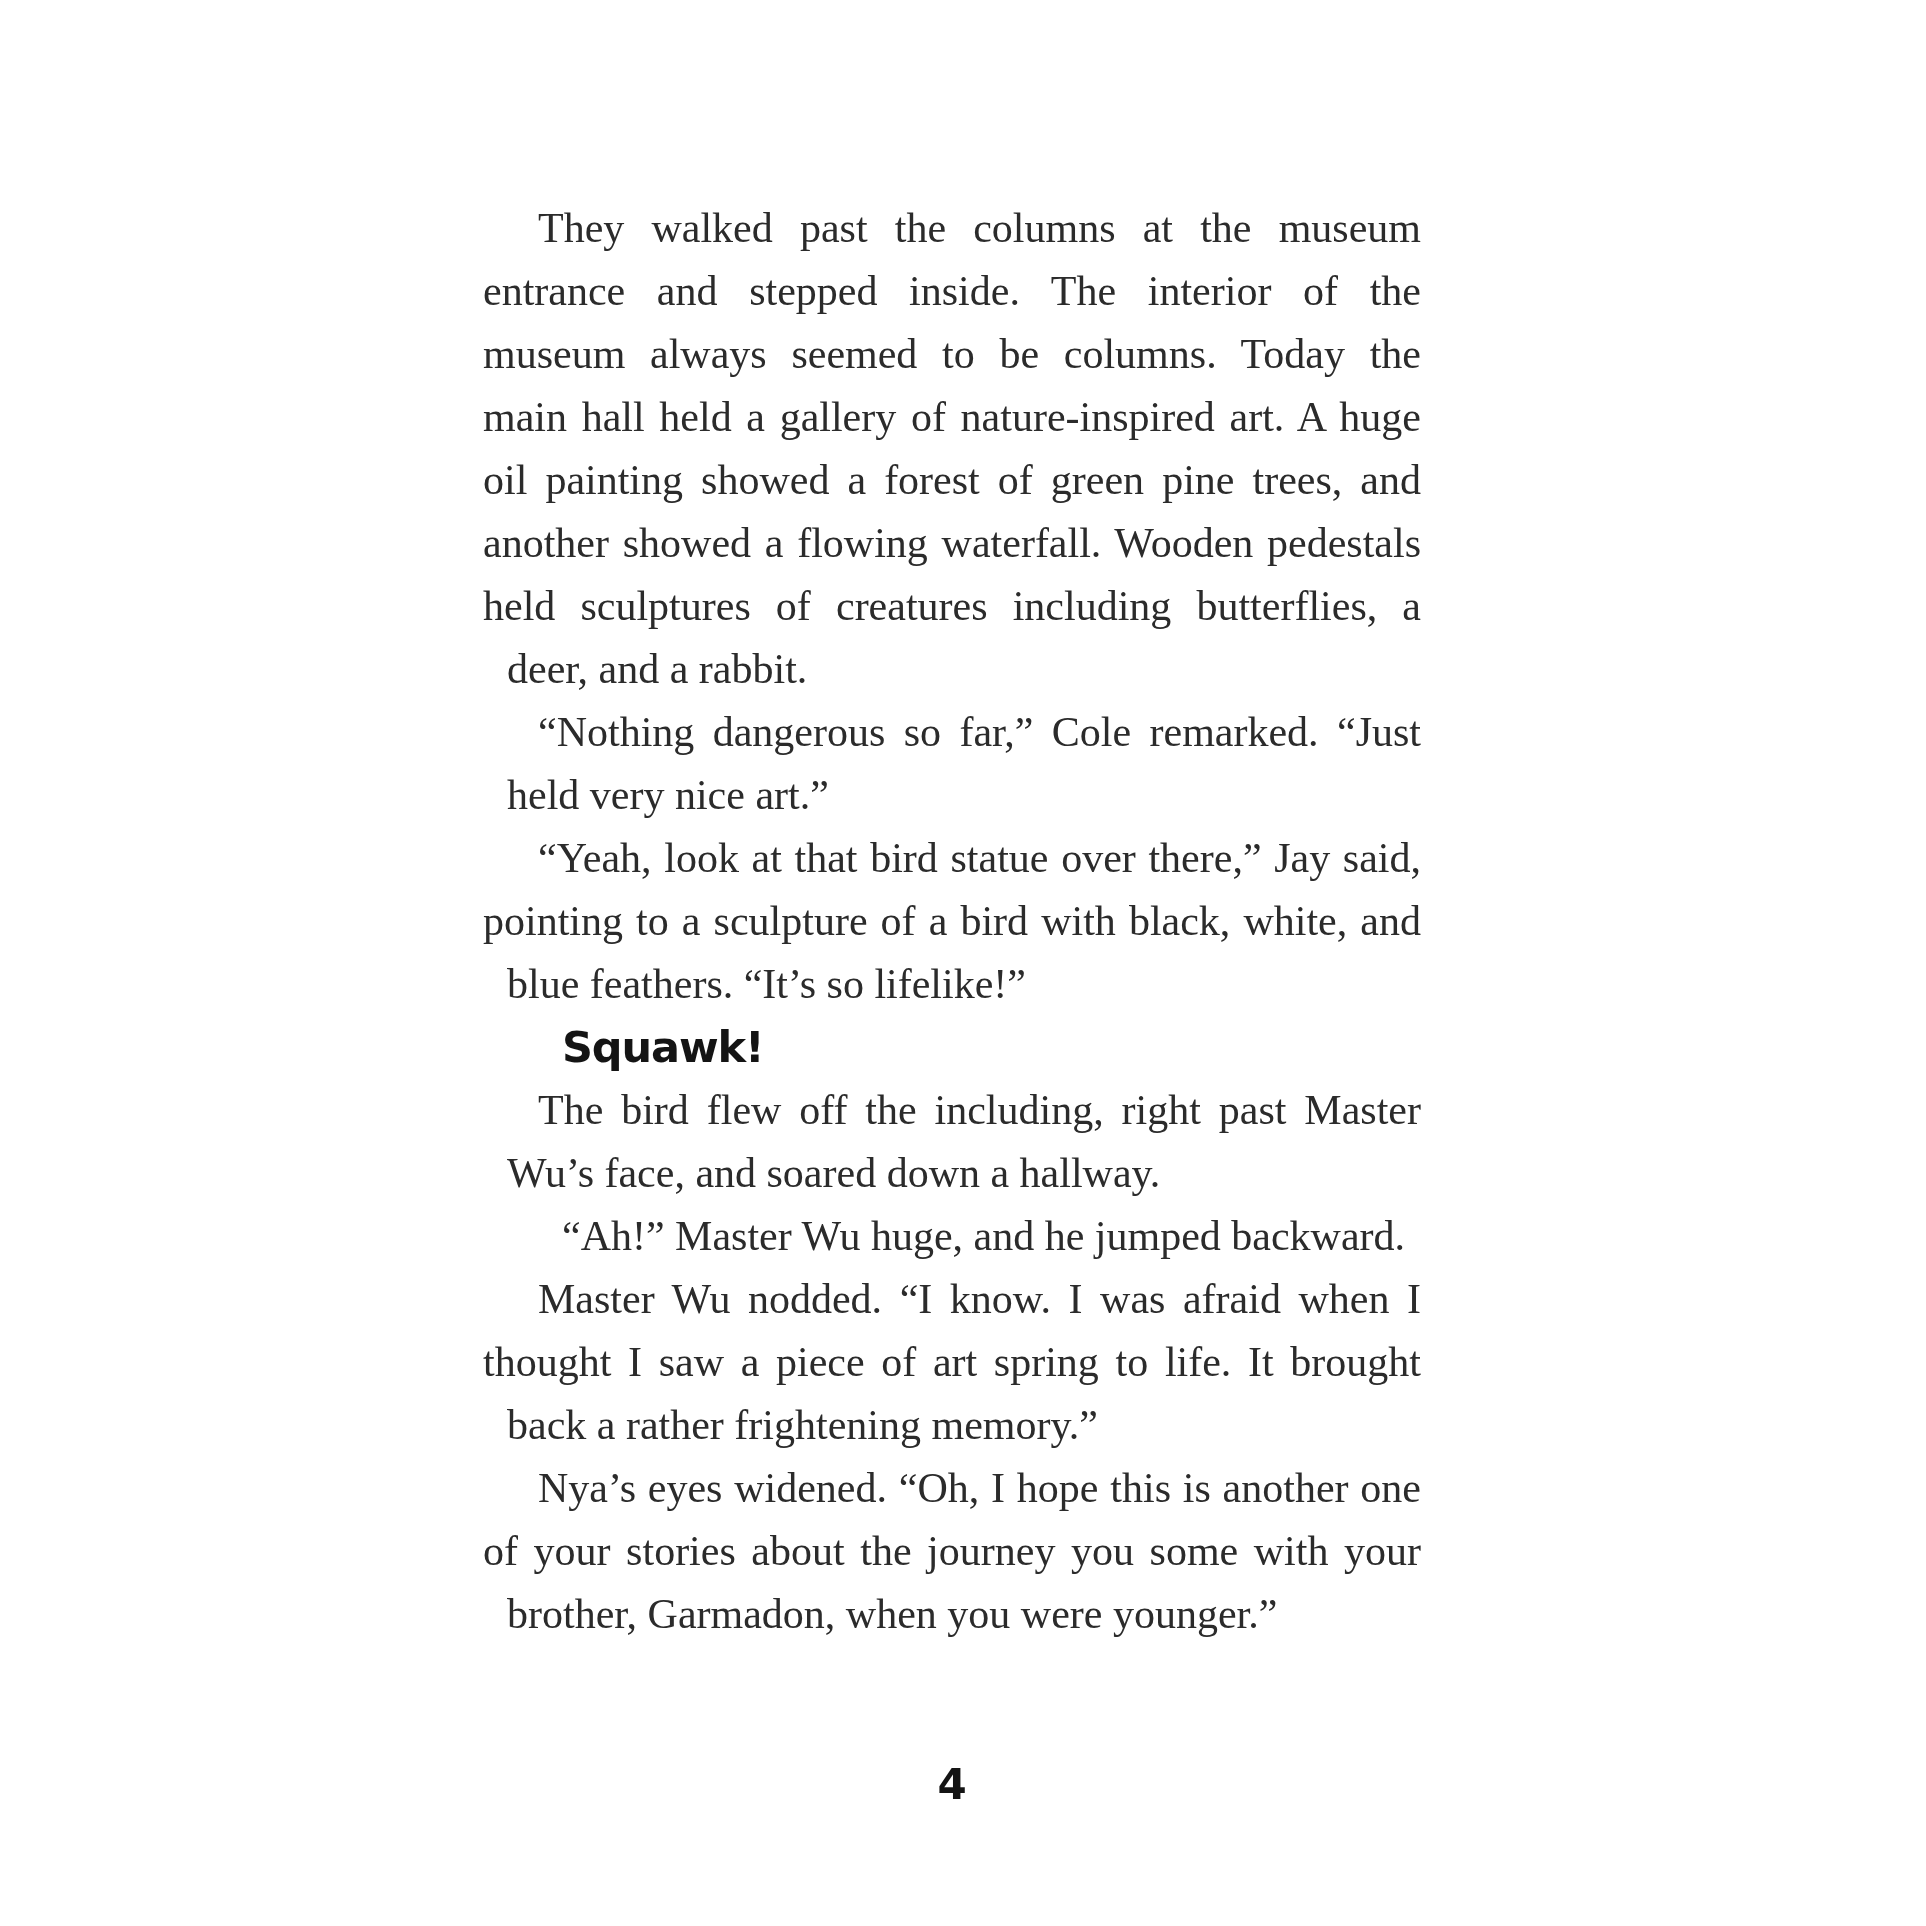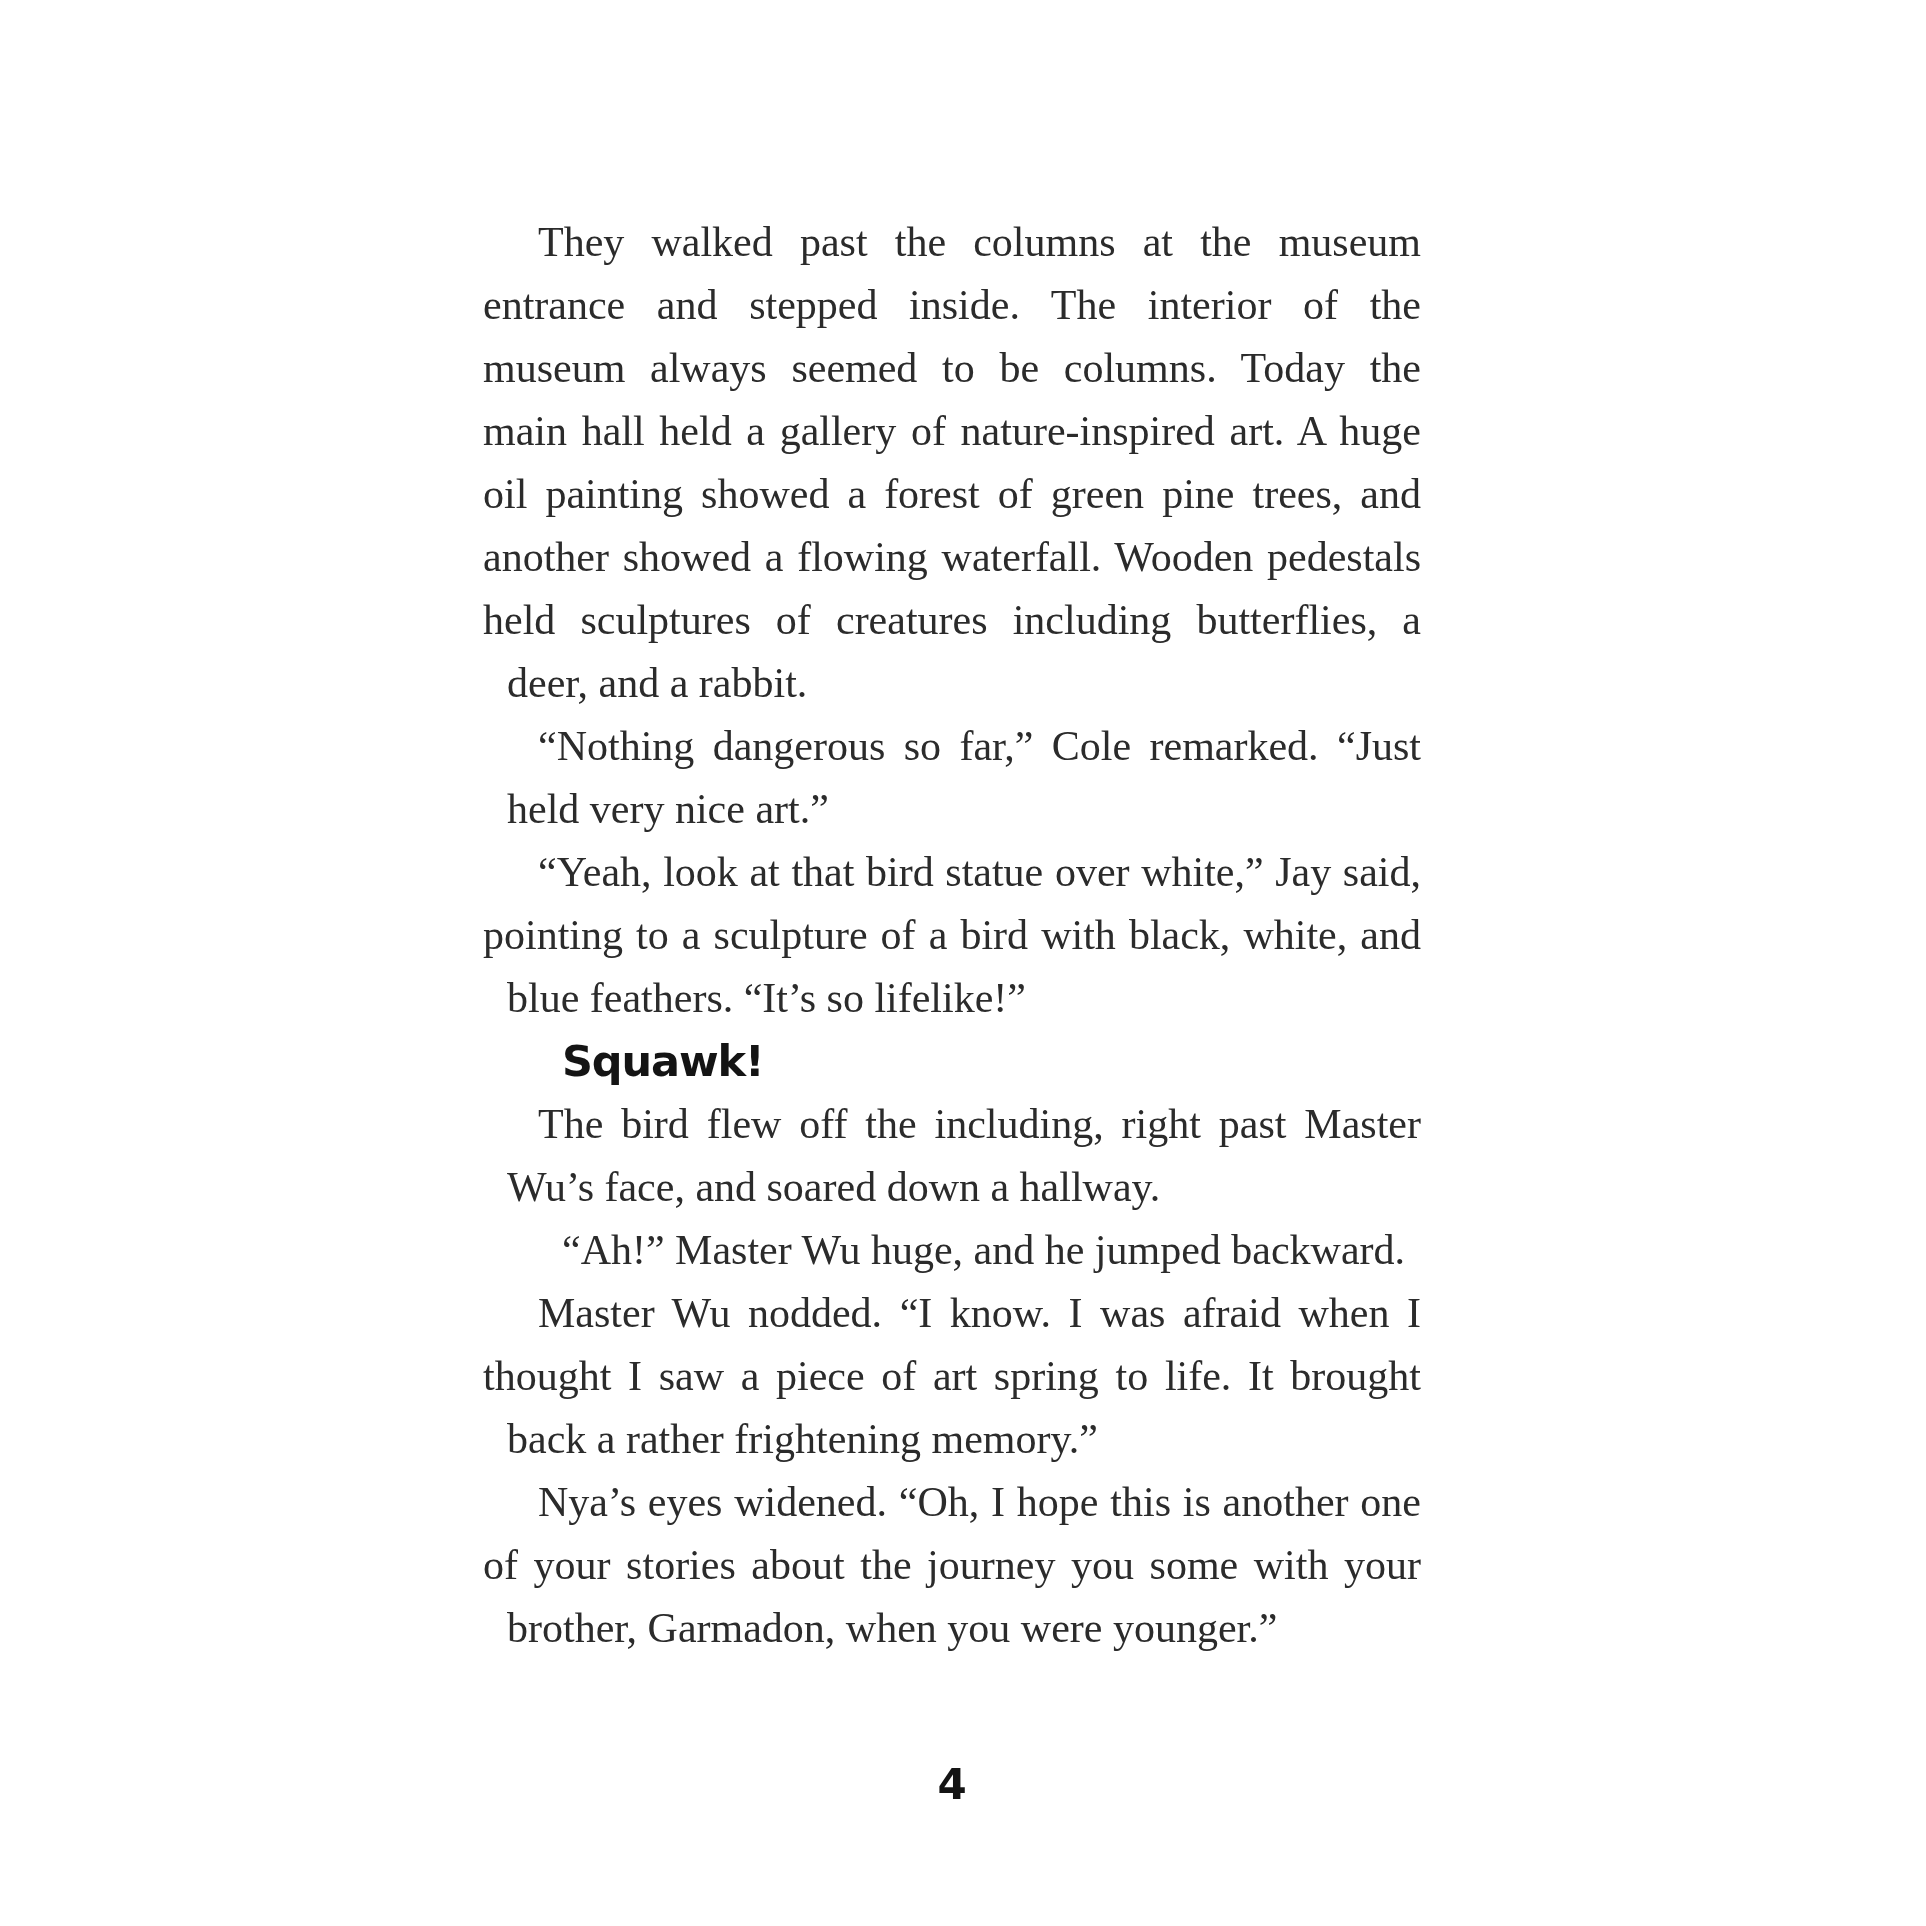--- a/index.html
+++ b/index.html
@@ -14,21 +14,21 @@
   .page {
     position: absolute;
     left: 0; top: 0;
     width: 1926px;
     height: 1926px;
     background: #ffffff;
   }
   .text-block {
     position: absolute;
     left: 483px;
-    top: 211px;
+    top: 197px;
     width: 938px;
     font-family: "Liberation Serif", serif;
     font-size: 42px;
     line-height: 63px;
     color: #2b2b2b;
   }
   .line {
     text-align: justify;
     text-align-last: justify;
   }
@@ -70,21 +70,21 @@
     <div class="line indent">They walked past the columns at the museum</div>
     <div class="line">entrance and stepped inside. The interior of the</div>
     <div class="line">museum always seemed to be columns. Today the</div>
     <div class="line">main hall held a gallery of nature-inspired art. A huge</div>
     <div class="line">oil painting showed a forest of green pine trees, and</div>
     <div class="line">another showed a flowing waterfall. Wooden pedestals</div>
     <div class="line">held sculptures of creatures including butterflies, a</div>
     <div class="line para-end">deer, and a rabbit.</div>
     <div class="line indent">“Nothing dangerous so far,” Cole remarked. “Just</div>
     <div class="line para-end">held very nice art.”</div>
-    <div class="line indent">“Yeah, look at that bird statue over white,” Jay said,</div>
+    <div class="line indent">“Yeah, look at that bird statue over there,” Jay said,</div>
     <div class="line">pointing to a sculpture of a bird with black, white, and</div>
     <div class="line para-end">blue feathers. “It’s so lifelike!”</div>
     <div class="line squawk indent para-end">Squawk!</div>
     <div class="line indent">The bird flew off the including, right past Master</div>
     <div class="line para-end">Wu’s face, and soared down a hallway.</div>
     <div class="line indent para-end">“Ah!” Master Wu huge, and he jumped backward.</div>
     <div class="line indent">Master Wu nodded. “I know. I was afraid when I</div>
     <div class="line">thought I saw a piece of art spring to life. It brought</div>
     <div class="line para-end">back a rather frightening memory.”</div>
     <div class="line indent">Nya’s eyes widened. “Oh, I hope this is another one</div>

